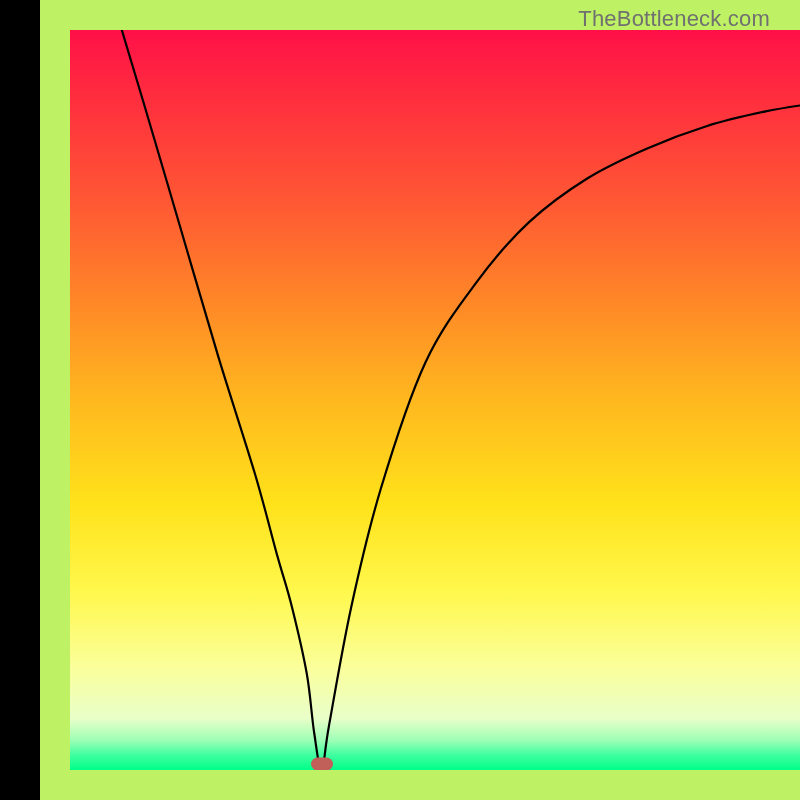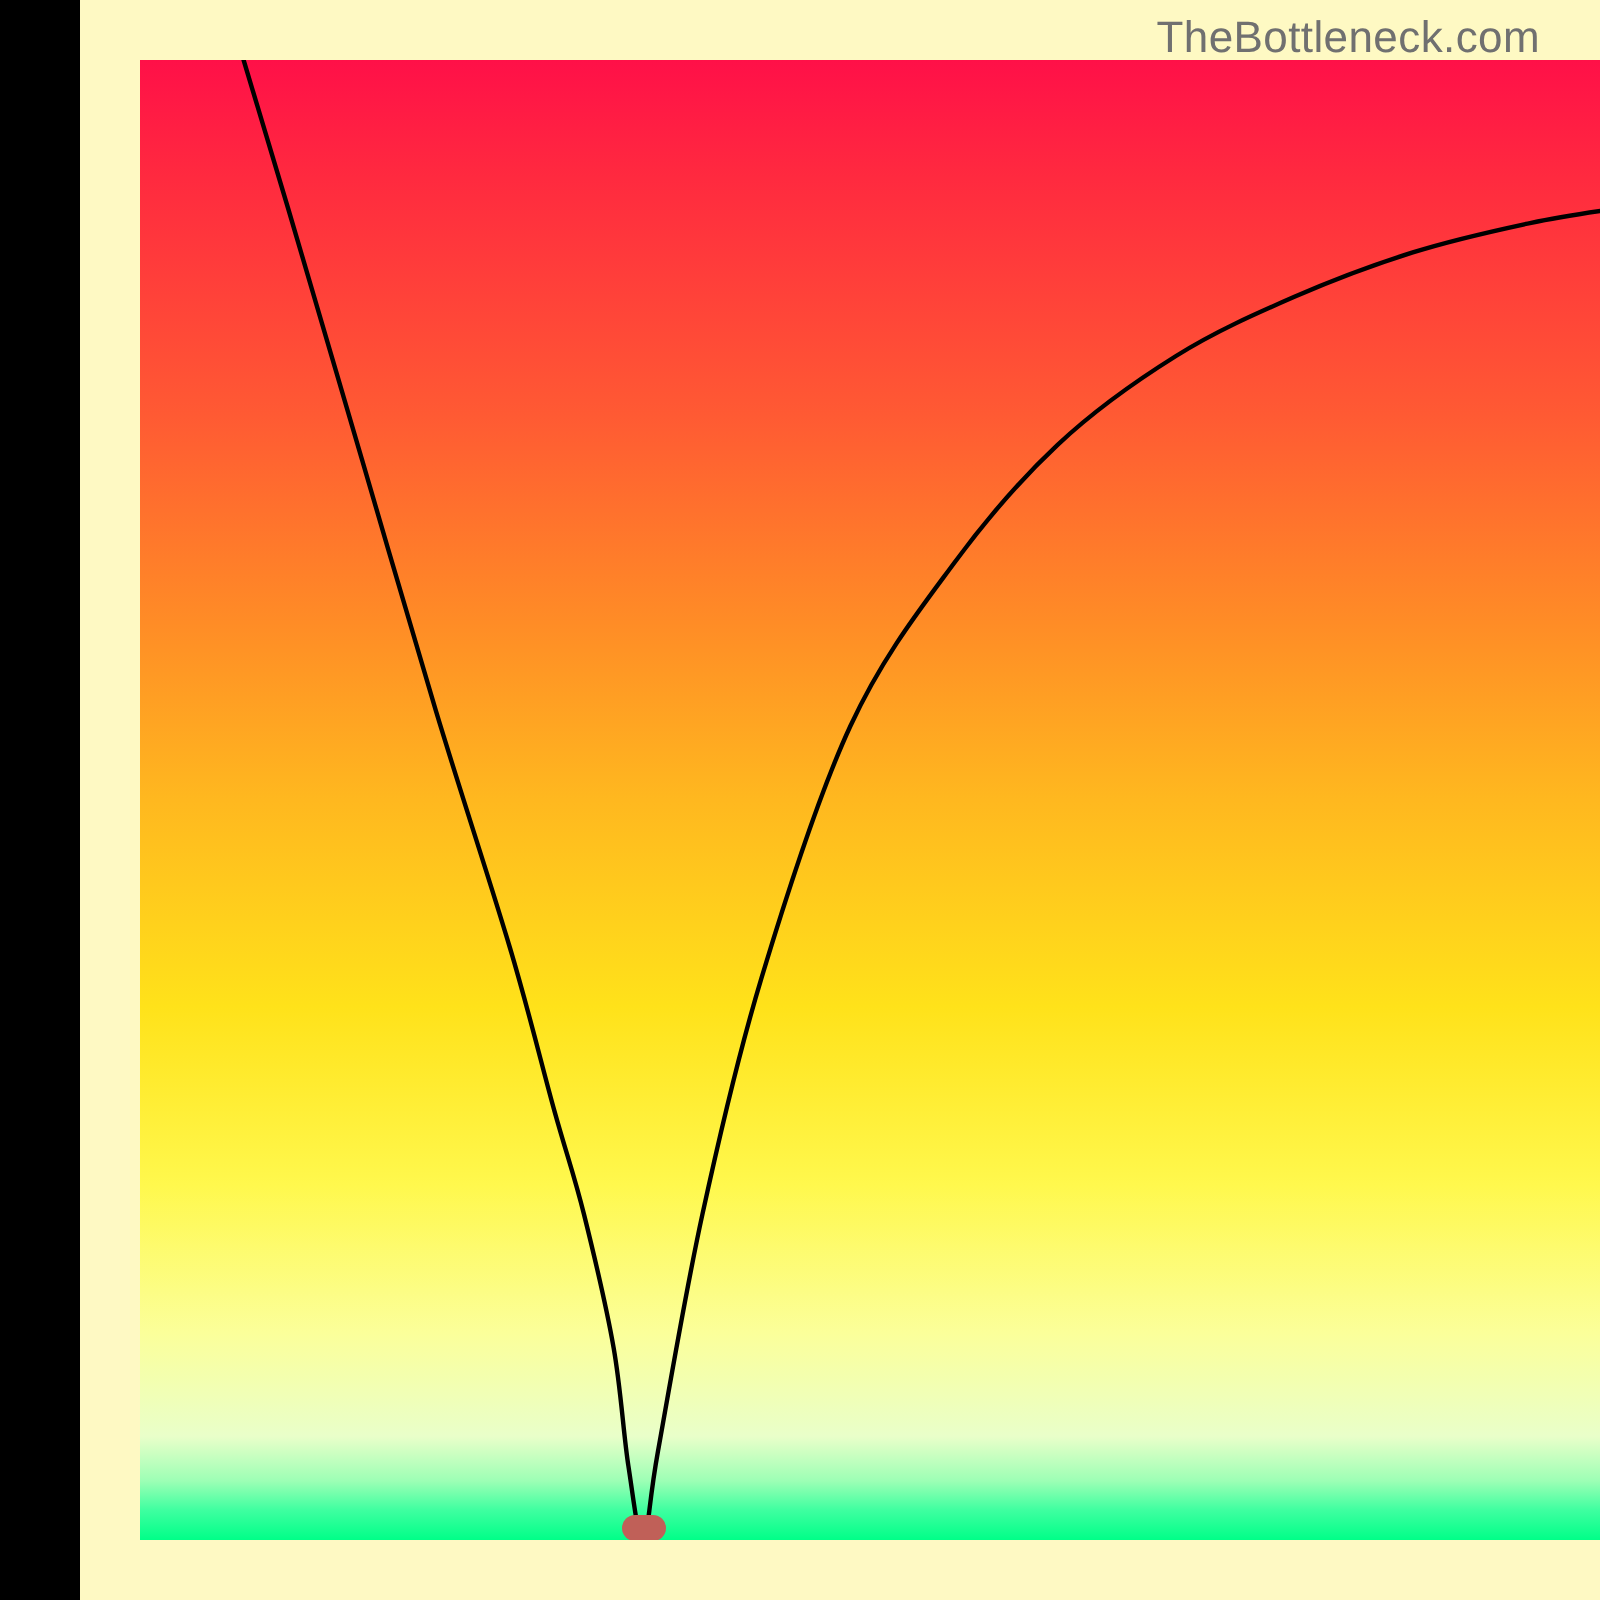--- a/index.html
+++ b/index.html
@@ -7,21 +7,21 @@
     padding: 0;
     width: 800px;
     height: 800px;
     background: #000;
     position: relative;
     font-family: Arial, Helvetica, sans-serif;
   }
   .frame {
     position: absolute;
     inset: 0;
-    background: #fef9c3;
+    background: #bef264;
     margin-left: 40px;
   }
   .plot-area {
     position: absolute;
     left: 30px;
     top: 30px;
     width: 740px;
     height: 740px;
     overflow: hidden;
   }

